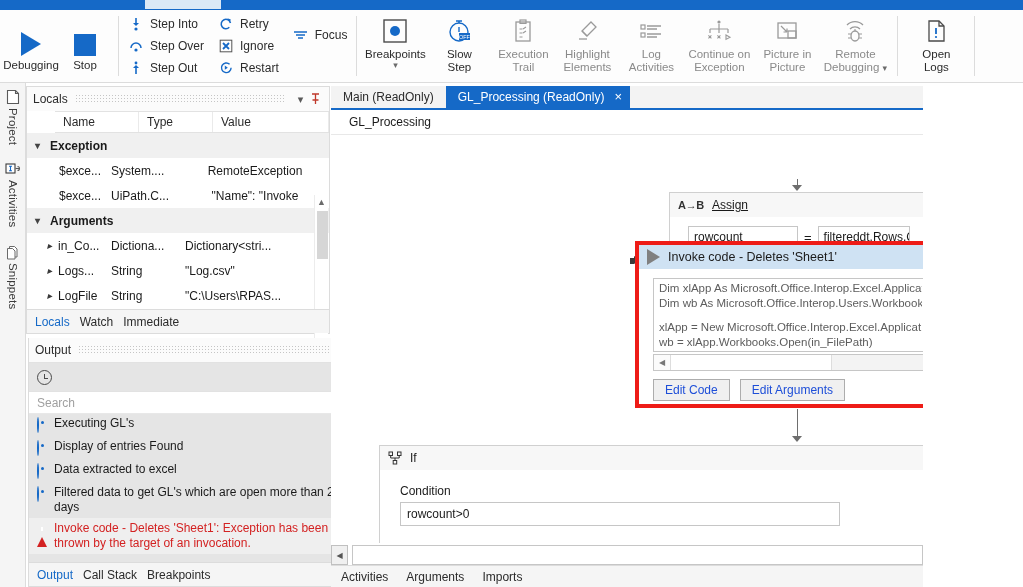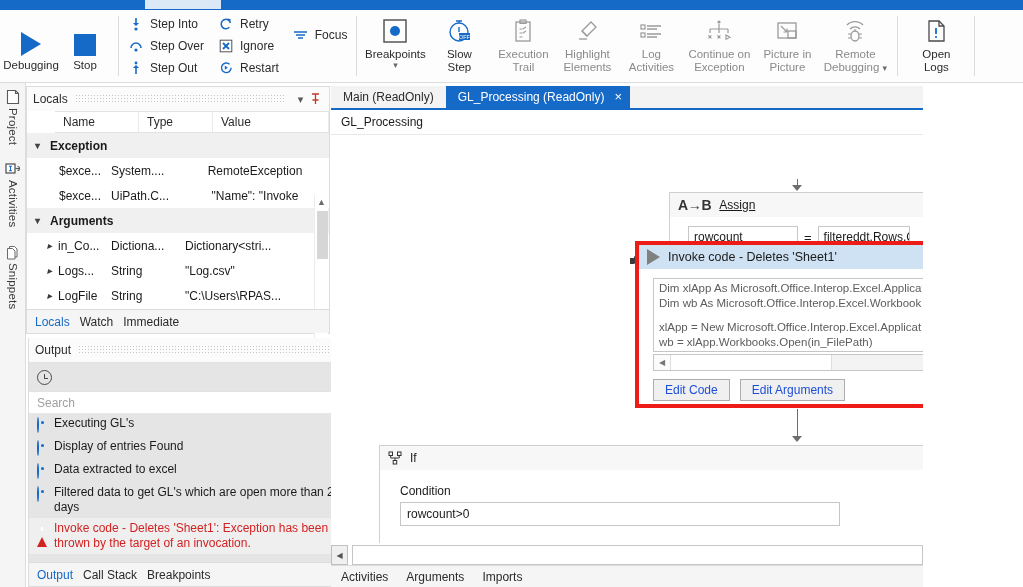--- a/index.html
+++ b/index.html
@@ -118,35 +118,35 @@
   .out-thumb { position:absolute; left:2px; top:72px; width:11px; height:40px; background:#d6d6d6; }
 
   
   .designer { position:absolute; left:331px; top:86px; width:592px; height:501px; background:#ffffff; }
   .dtabs { height:22px; display:flex; align-items:stretch; background:#f3f3f3; }
   .dtab { display:flex; align-items:center; padding:0 12px; font-size:12px; color:#2b2b2b; cursor:default; }
   .dtab.active { background:#1569c7; color:#ffffff; padding-right:8px; }
   .dtab .x { margin-left:10px; font-size:13px; line-height:12px; color:#ffffff; }
   .dtabs-rule { height:2px; background:#1569c7; }
 
-  .breadcrumb { height:24px; display:flex; align-items:center; padding-left:10px; font-size:12px;
+  .breadcrumb { height:24px; display:flex; align-items:center; padding-left:18px; font-size:12px;
                 color:#1a1a1a; background:#ffffff; }
 
   .canvas { position:absolute; left:0; top:48px; right:0; bottom:44px; background:#ffffff;
             border-top:1px solid #e8e8e8; overflow:hidden; }
 
   .arrow-v { position:absolute; width:1px; background:#6e6e6e; }
   .arrow-head { position:absolute; width:0;height:0;border-left:5px solid transparent;
                 border-right:5px solid transparent; border-top:6px solid #6e6e6e; }
 
   
   .assign { position:absolute; left:338px; top:57px; width:257px; background:#ffffff; border:1px solid #d0d0d0; }
   .act-head { height:24px; display:flex; align-items:center; gap:8px; padding:0 8px; background:#f7f7f7; }
   .act-head .ttl { font-size:12px; color:#1a1a1a;text-decoration:underline; }
-  .ab-ico { font-size:14px; font-weight:bold; color:#333; letter-spacing:-0.3px; }
+  .ab-ico { font-size:11px; font-weight:bold; color:#333; letter-spacing:-0.3px; }
   .assign-body { display:flex; align-items:center; gap:6px; padding:9px 12px 13px 18px; }
   .fld { height:22px; border:1px solid #c6c6c6; background:#ffffff; display:flex; align-items:center;
          padding:0 5px; font-size:12px; color:#1a1a1a; overflow:hidden; white-space:nowrap; }
   .fld.left { width:110px; } .fld.right { width:92px; }
   .eqs { font-size:13px; color:#1a1a1a; }
 
   
   .invoke-wrap { position:absolute; left:299px; top:106px; width:337px; height:167px; }
   .bp-mark { position:absolute; left:0; top:15px; width:13px; height:9px; }
   .bp-mark .bar { position:absolute; left:0; top:2px; width:4px; height:6px; background:#3a3a3a; }
@@ -650,21 +650,21 @@
         </div>
         <div class="invoke-box">
           <div class="inv-head">
             <span class="play-sm"></span>
             <span class="ttl">Invoke code - Deletes 'Sheet1'</span>
             <span class="collapse-ch">⤊</span>
           </div>
           <div class="code-area">
             <div class="code-text">
               <div>Dim xlApp As Microsoft.Office.Interop.Excel.Applicat</div>
-              <div>Dim wb As Microsoft.Office.Interop.Excel.Workbook</div>
+              <div>Dim wb As Microsoft.Office.Interop.Users.Workbook</div>
               <div class="blank"></div>
               <div>xlApp = New Microsoft.Office.Interop.Excel.Applicati</div>
               <div>wb = xlApp.Workbooks.Open(in_FilePath)</div>
             </div>
             <div class="code-vsb">
               <div class="ar">▲</div>
               <div class="th"></div>
               <div class="ar bot">▼</div>
             </div>
           </div>

